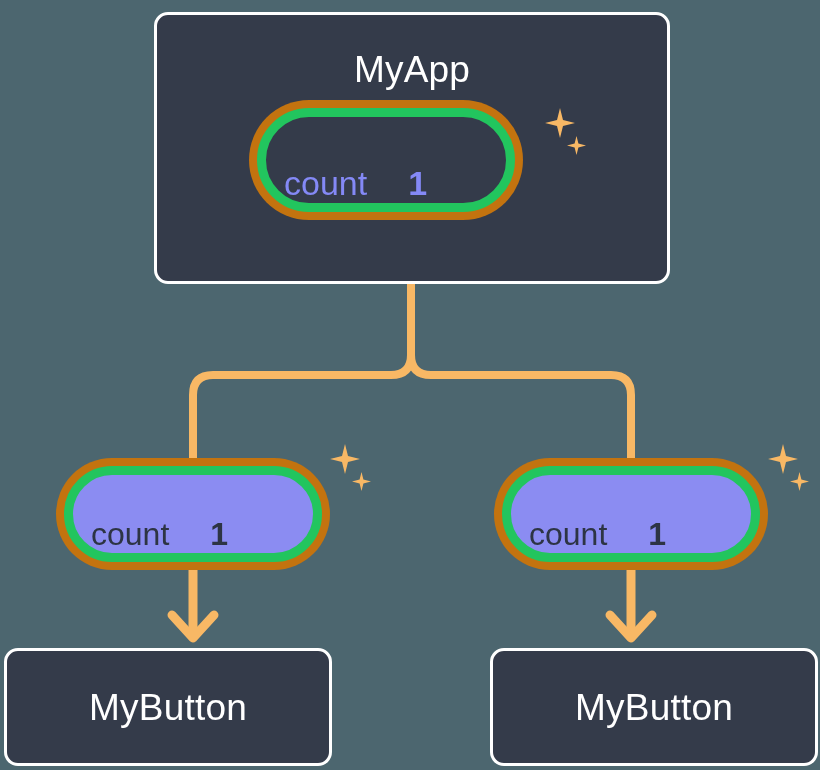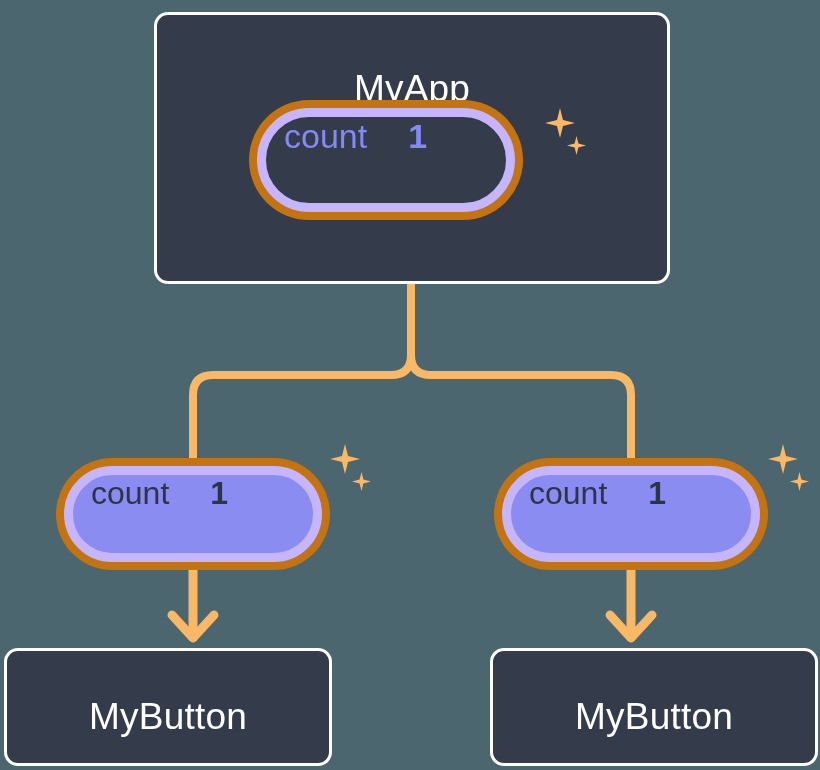--- a/index.html
+++ b/index.html
@@ -40,21 +40,20 @@
     flex-direction: column;
     align-items: center;
   }
   .box-title {
     color: #ffffff;
     font-size: 37px;
     font-weight: 400;
     letter-spacing: 0.2px;
     line-height: 1;
     white-space: nowrap;
-    margin-top: 19px;
   }
 
   #box-myapp {
     left: 154px;
     top: 12px;
     width: 516px;
     height: 272px;
     padding-top: 36px;
   }
   #box-mybutton-left {
@@ -72,24 +71,24 @@
     justify-content: center;
   }
 
   
   .state-pill-wrap {
     position: absolute;
   }
   .state-pill {
     box-sizing: border-box;
     display: flex;
-    align-items: flex-start;
+    align-items: flex-end;
     border-radius: 999px;
     
-    border: 9px solid #c4b5fd;
+    border: 9px solid #22c55e;
     box-shadow: 0 0 0 8px #c3730f;
     overflow: hidden;
   }
   .pill-cell {
     display: flex;
     align-items: center;
     justify-content: center;
     box-sizing: border-box;
   }
   .pill-name {

